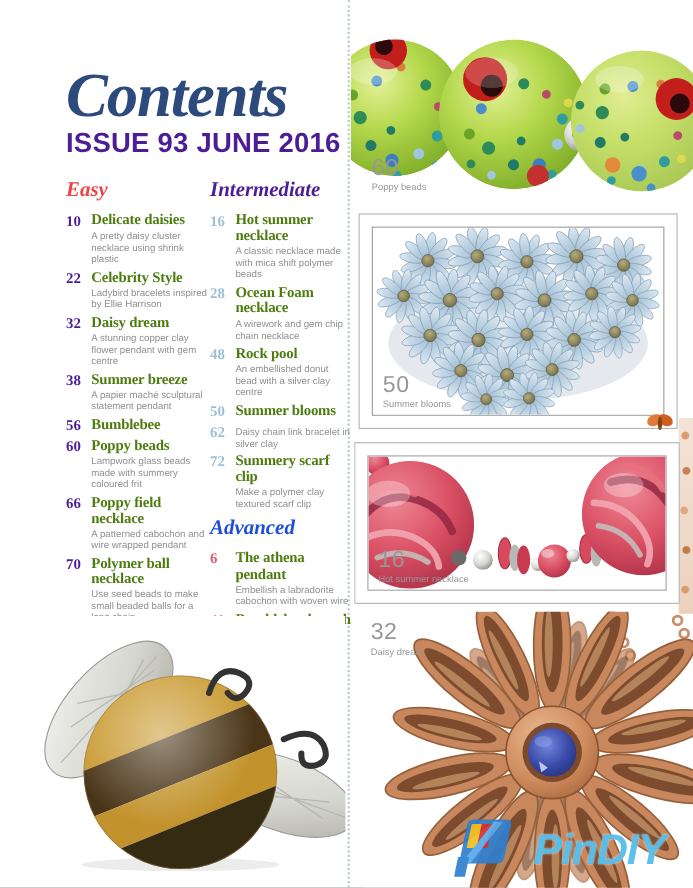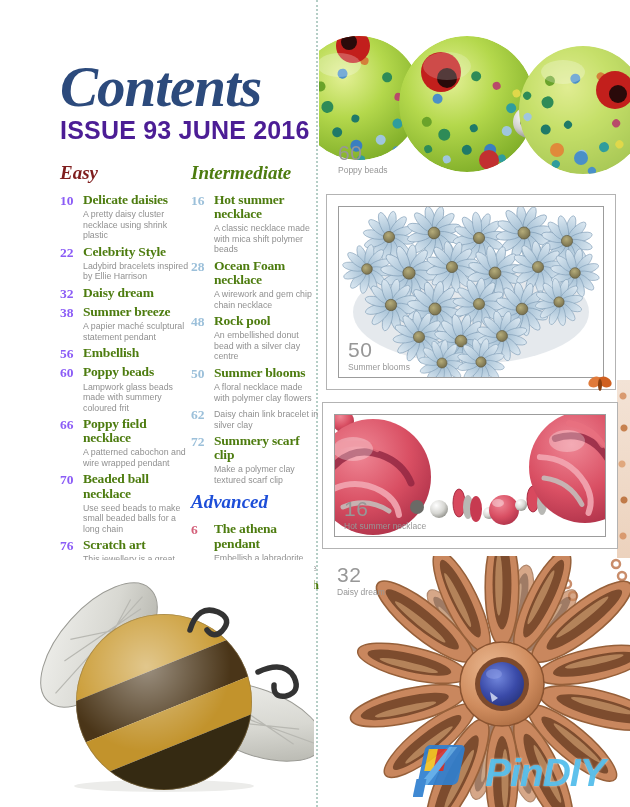--- a/index.html
+++ b/index.html
@@ -20,25 +20,25 @@
                 font-size:57px; line-height:1; color:#2c4a7c; letter-spacing:-1px; }
   .mast-issue { font-family:"Liberation Sans", sans-serif; font-weight:bold;
                 font-size:25px; color:#4c1d95; letter-spacing:.2px; margin-top:1px; }
 
   
   .col { position:absolute; top:162px; }
   .col-easy { left:60px; width:130px; }
   .col-mid  { left:191px; width:128px; }
   .sec-head { font-family:"Liberation Serif", serif; font-style:italic; font-weight:bold;
               font-size:19px; margin:0 0 9px 0; }
-  .h-easy { color:#7f1d1d; } .h-int { color:#4d7c0f; } .h-adv { color:#1d4ed8; }
+  .h-easy { color:#ef4444; } .h-int { color:#4c1d95; } .h-adv { color:#1d4ed8; }
   .entry { display:flex; margin-bottom:4px; }
   .num { flex:0 0 23px; font-family:"Liberation Serif", serif; font-weight:bold;
          font-size:13.5px; line-height:1.05; padding-top:1px; }
-  .n-easy { color:#8b5cf6; } .n-int { color:#9cc0da; } .n-adv { color:#d4607a; }
+  .n-easy { color:#4c1d95; } .n-int { color:#9cc0da; } .n-adv { color:#d4607a; }
   .etxt { flex:1; }
   .etitle { font-family:"Liberation Serif", serif; font-weight:bold; font-size:13.5px;
             line-height:1.05; color:#4d7c0f; letter-spacing:-.2px; display:block; }
   .edesc { font-size:8.8px; line-height:10.5px; color:#909090; margin-top:2px; display:block; }
   .adv-block { margin-top:6px; }
 
   
   .cap-num { font-size:21px; font-weight:300; color:#979797; line-height:1; letter-spacing:.5px; }
   .cap-label { font-size:8.5px; color:#979797; margin-top:2px; }
   .bee-cap { margin-top:10px; }
@@ -102,53 +102,54 @@
       <span class="num n-easy">22</span>
       <span class="etxt">
           <span class="etitle">Celebrity Style</span>
       <span class="edesc">Ladybird bracelets inspired by Ellie Harrison</span>
         </span>
     </div>
     <div class="entry">
       <span class="num n-easy">32</span>
       <span class="etxt">
           <span class="etitle">Daisy dream</span>
+      <span class="edesc">A stunning copper clay flower pendant with gem centre</span>
         </span>
     </div>
     <div class="entry">
       <span class="num n-easy">38</span>
       <span class="etxt">
           <span class="etitle">Summer breeze</span>
       <span class="edesc">A papier maché sculptural statement pendant</span>
         </span>
     </div>
     <div class="entry">
       <span class="num n-easy">56</span>
       <span class="etxt">
-          <span class="etitle">Embellish</span>
+          <span class="etitle">Bumblebee</span>
         </span>
     </div>
     <div class="entry">
       <span class="num n-easy">60</span>
       <span class="etxt">
           <span class="etitle">Poppy beads</span>
       <span class="edesc">Lampwork glass beads made with summery coloured frit</span>
         </span>
     </div>
     <div class="entry">
       <span class="num n-easy">66</span>
       <span class="etxt">
           <span class="etitle">Poppy field necklace</span>
       <span class="edesc">A patterned cabochon and wire wrapped pendant</span>
         </span>
     </div>
     <div class="entry">
       <span class="num n-easy">70</span>
       <span class="etxt">
-          <span class="etitle">Beaded ball necklace</span>
+          <span class="etitle">Polymer ball necklace</span>
       <span class="edesc">Use seed beads to make small beaded balls for a long chain</span>
         </span>
     </div>
     <div class="entry">
       <span class="num n-easy">76</span>
       <span class="etxt">
           <span class="etitle">Scratch art</span>
       <span class="edesc">This jewellery is a great way to bring out your playful side</span>
         </span>
     </div>
@@ -182,21 +183,20 @@
       <span class="num n-int">48</span>
       <span class="etxt">
           <span class="etitle">Rock pool</span>
       <span class="edesc">An embellished donut bead with a silver clay centre</span>
         </span>
     </div>
     <div class="entry">
       <span class="num n-int">50</span>
       <span class="etxt">
           <span class="etitle">Summer blooms</span>
-      <span class="edesc">A floral necklace made with polymer clay flowers</span>
         </span>
     </div>
     <div class="entry">
       <span class="num n-int">62</span>
       <span class="etxt">
       <span class="edesc">Daisy chain link bracelet in silver clay</span>
         </span>
     </div>
     <div class="entry">
       <span class="num n-int">72</span>

